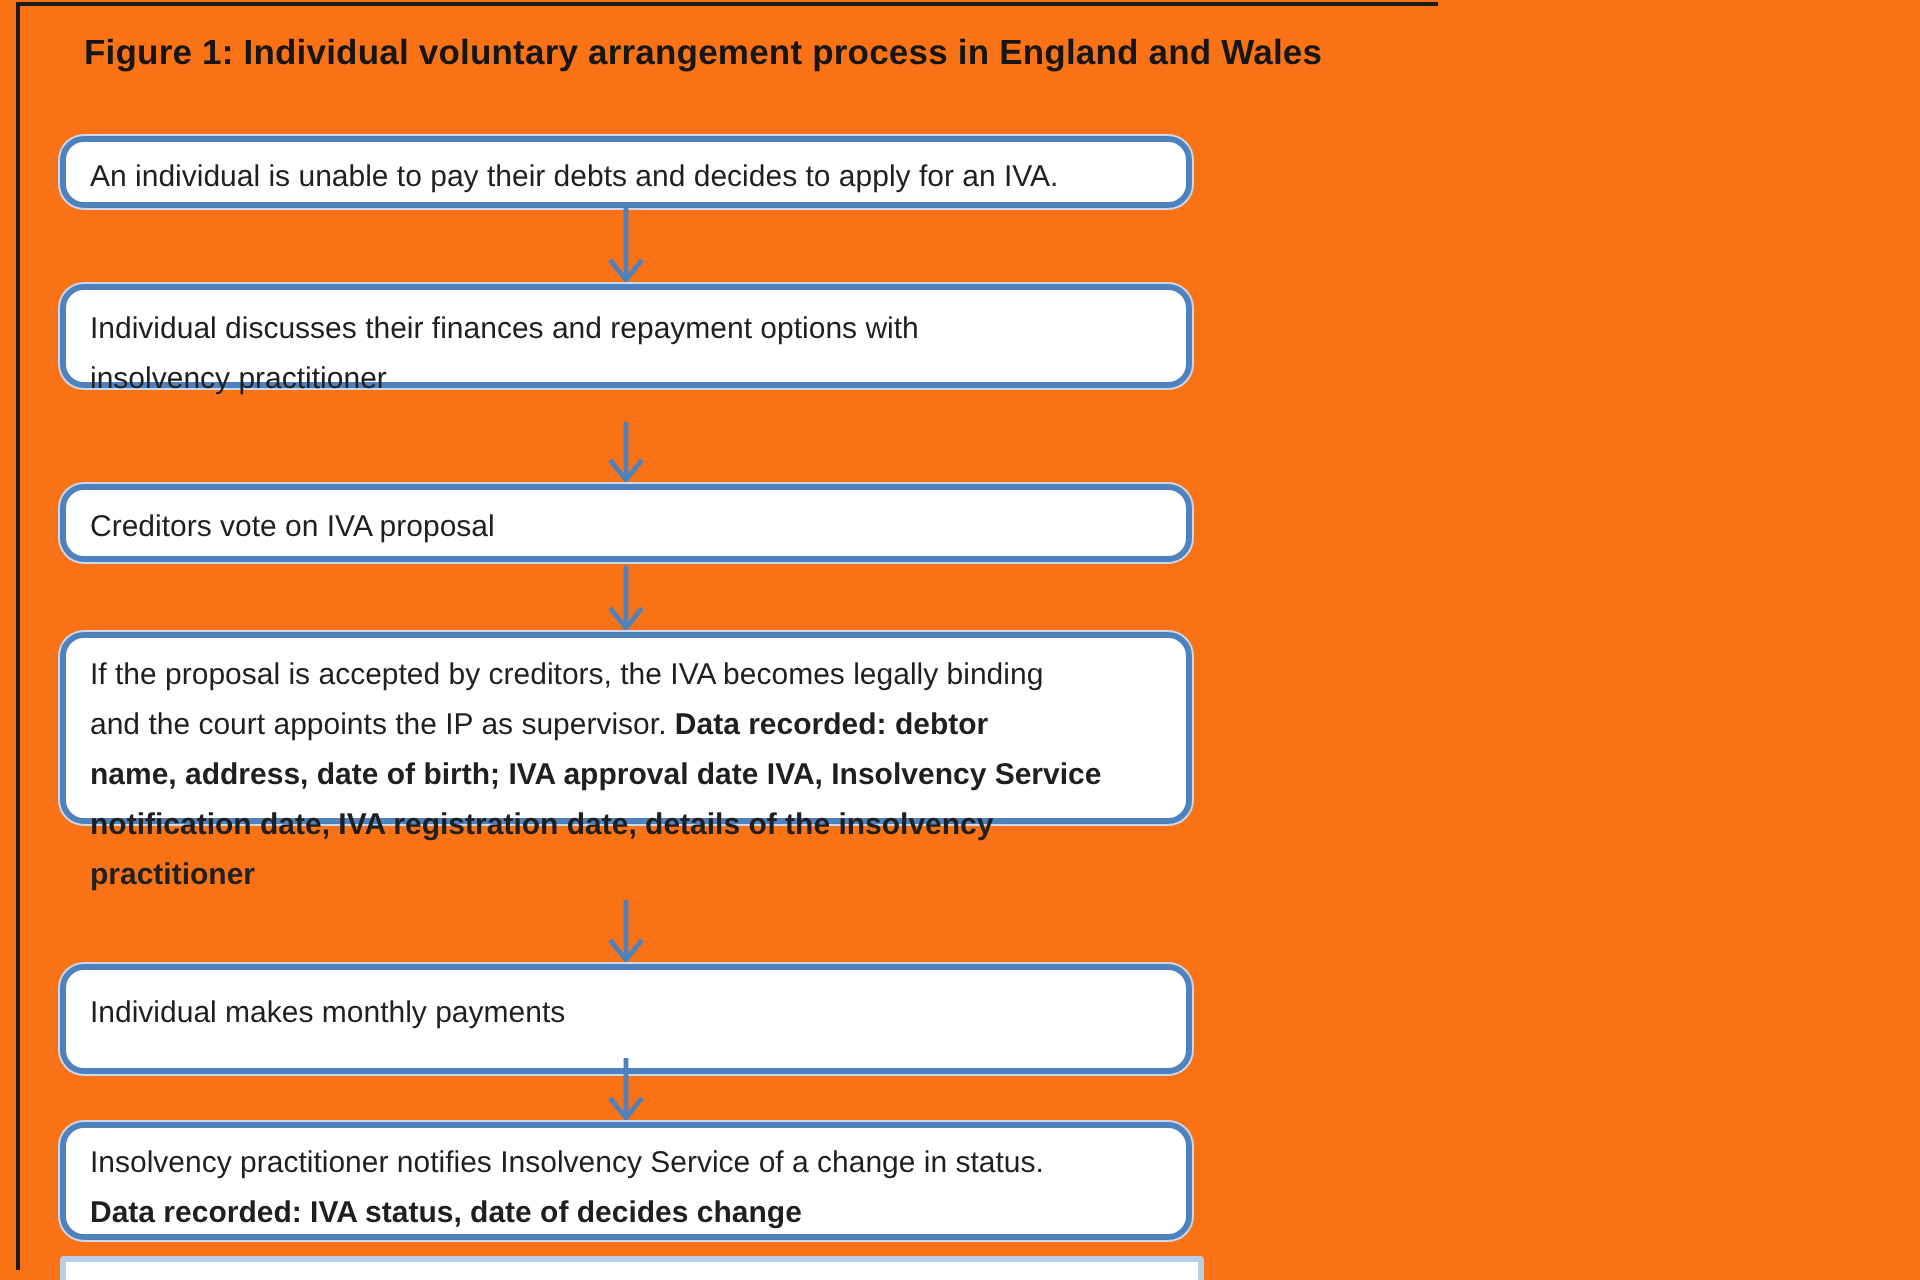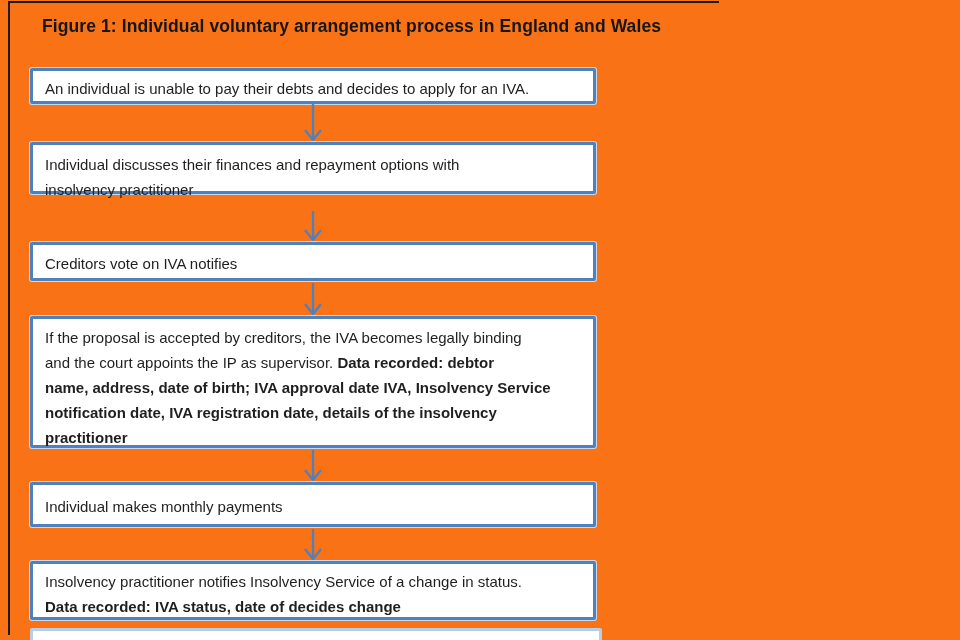--- a/index.html
+++ b/index.html
@@ -33,34 +33,34 @@
     font-weight: bold;
     color: #161616;
     letter-spacing: 0.1px;
   }
   .step-box {
     position: absolute;
     left: 30px;
     width: 566px;
     box-sizing: border-box;
     border: 3px solid #4f81bd;
-    border-radius: 2px;
+    border-radius: 12px;
     box-shadow: 0 0 0 1px #c9d8ec;
     background: #ffffff;
     font-size: 15px;
     line-height: 25px;
     padding: 4px 12px;
     white-space: pre-wrap;
   }
   .step-box b { font-weight: bold; }
   .b1 { top: 68px;  height: 36px;  padding-top: 5px; }
   .b2 { top: 142px; height: 52px;  padding-top: 7px; }
   .b3 { top: 242px; height: 39px;  padding-top: 6px; }
-  .b4 { top: 316px; height: 132px; padding-top: 6px; }
-  .b5 { top: 482px; height: 45px;  padding-top: 9px; }
+  .b4 { top: 316px; height: 96px; padding-top: 6px; }
+  .b5 { top: 482px; height: 55px;  padding-top: 9px; }
   .b6 { top: 561px; height: 59px;  padding-top: 5px; }
   
   .next-box-edge {
     position: absolute;
     left: 30px; top: 628px;
     width: 572px; height: 24px;
     box-sizing: border-box;
     border: 3px solid #b9cde6;
     border-radius: 2px;
     background: #ffffff;
@@ -99,21 +99,21 @@
   <div class="step-box b2"><span>Individual discusses their finances and repayment options with
 insolvency practitioner</span><b></b></div>
 
   <div class="arrow a2">
     <svg viewBox="0 0 22 31" preserveAspectRatio="none">
         <line x1="11" y1="0" x2="11" y2="27" stroke="#4f81bd" stroke-width="2.4" fill="none"></line>
         <polyline points="3,19 11,29 19,19" stroke="#4f81bd" stroke-width="2.4" fill="none" stroke-linejoin="miter"></polyline>
       </svg>
   </div>
 
-  <div class="step-box b3"><span>Creditors vote on IVA notifies</span><b></b></div>
+  <div class="step-box b3"><span>Creditors vote on IVA proposal</span><b></b></div>
 
   <div class="arrow a3">
     <svg viewBox="0 0 22 33" preserveAspectRatio="none">
         <line x1="11" y1="0" x2="11" y2="29" stroke="#4f81bd" stroke-width="2.4" fill="none"></line>
         <polyline points="3,21 11,31 19,21" stroke="#4f81bd" stroke-width="2.4" fill="none" stroke-linejoin="miter"></polyline>
       </svg>
   </div>
 
   <div class="step-box b4"><span>If the proposal is accepted by creditors, the IVA becomes legally binding
 and the court appoints the IP as supervisor. </span><b>Data recorded: debtor

